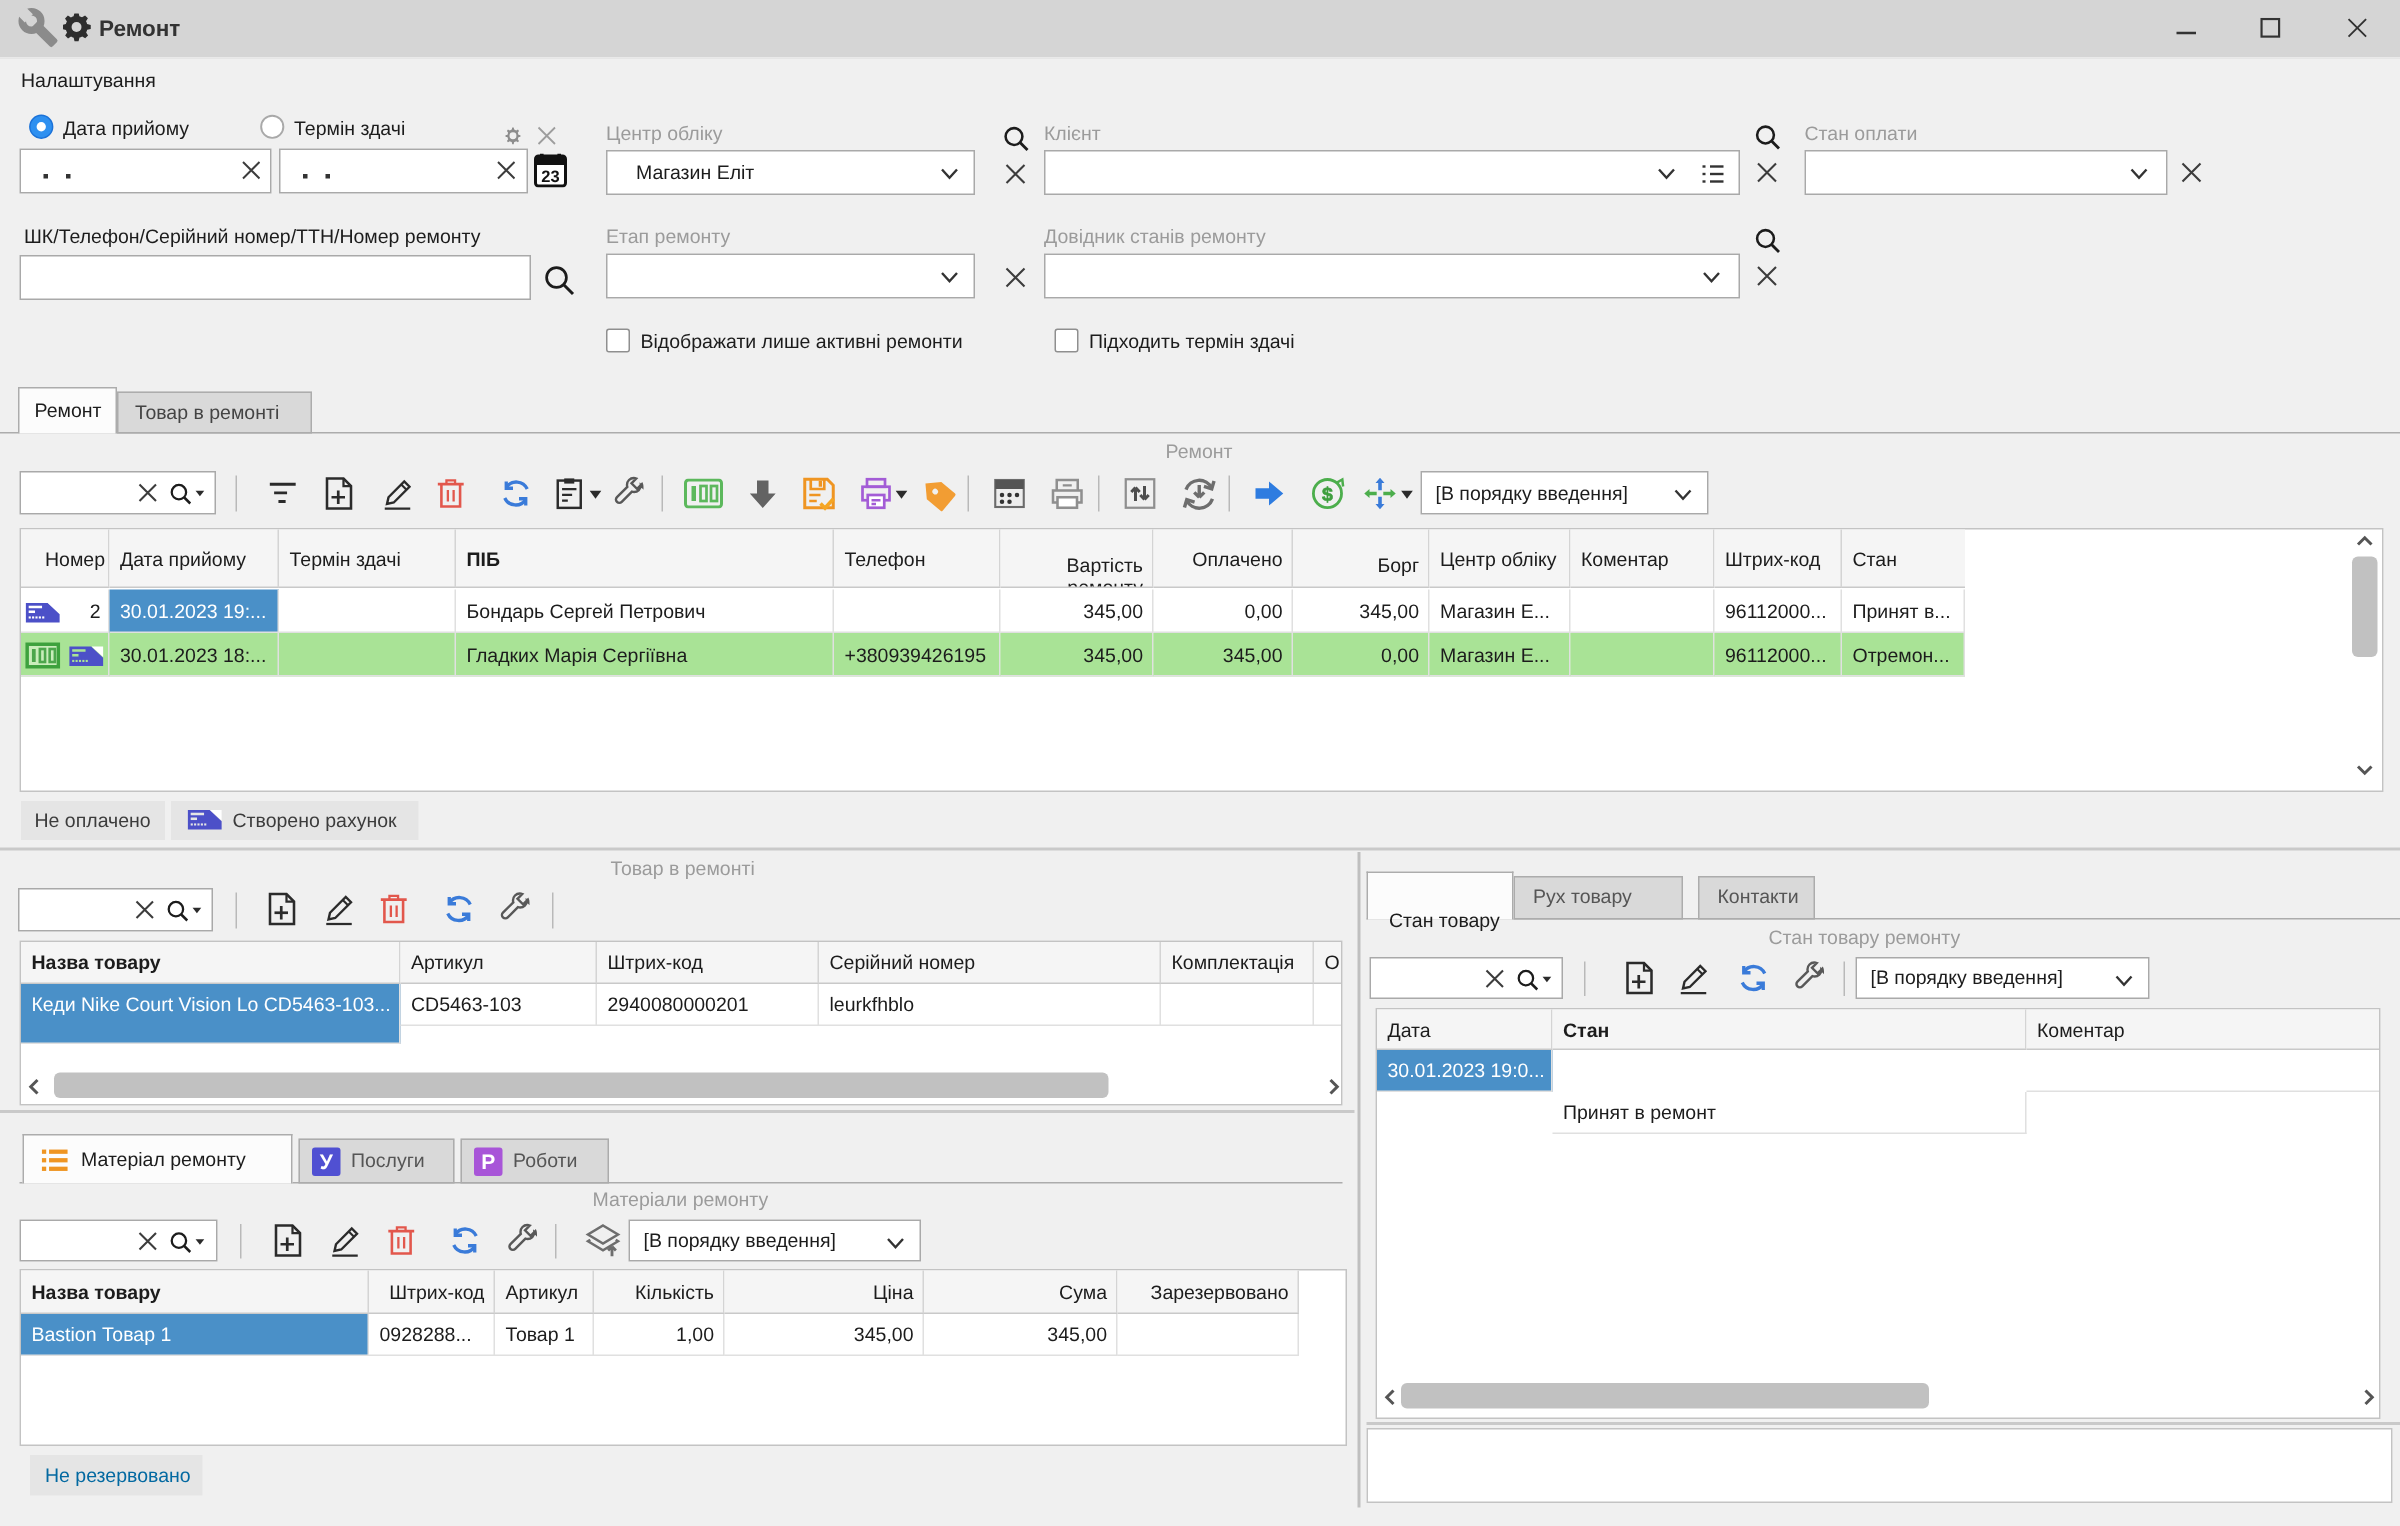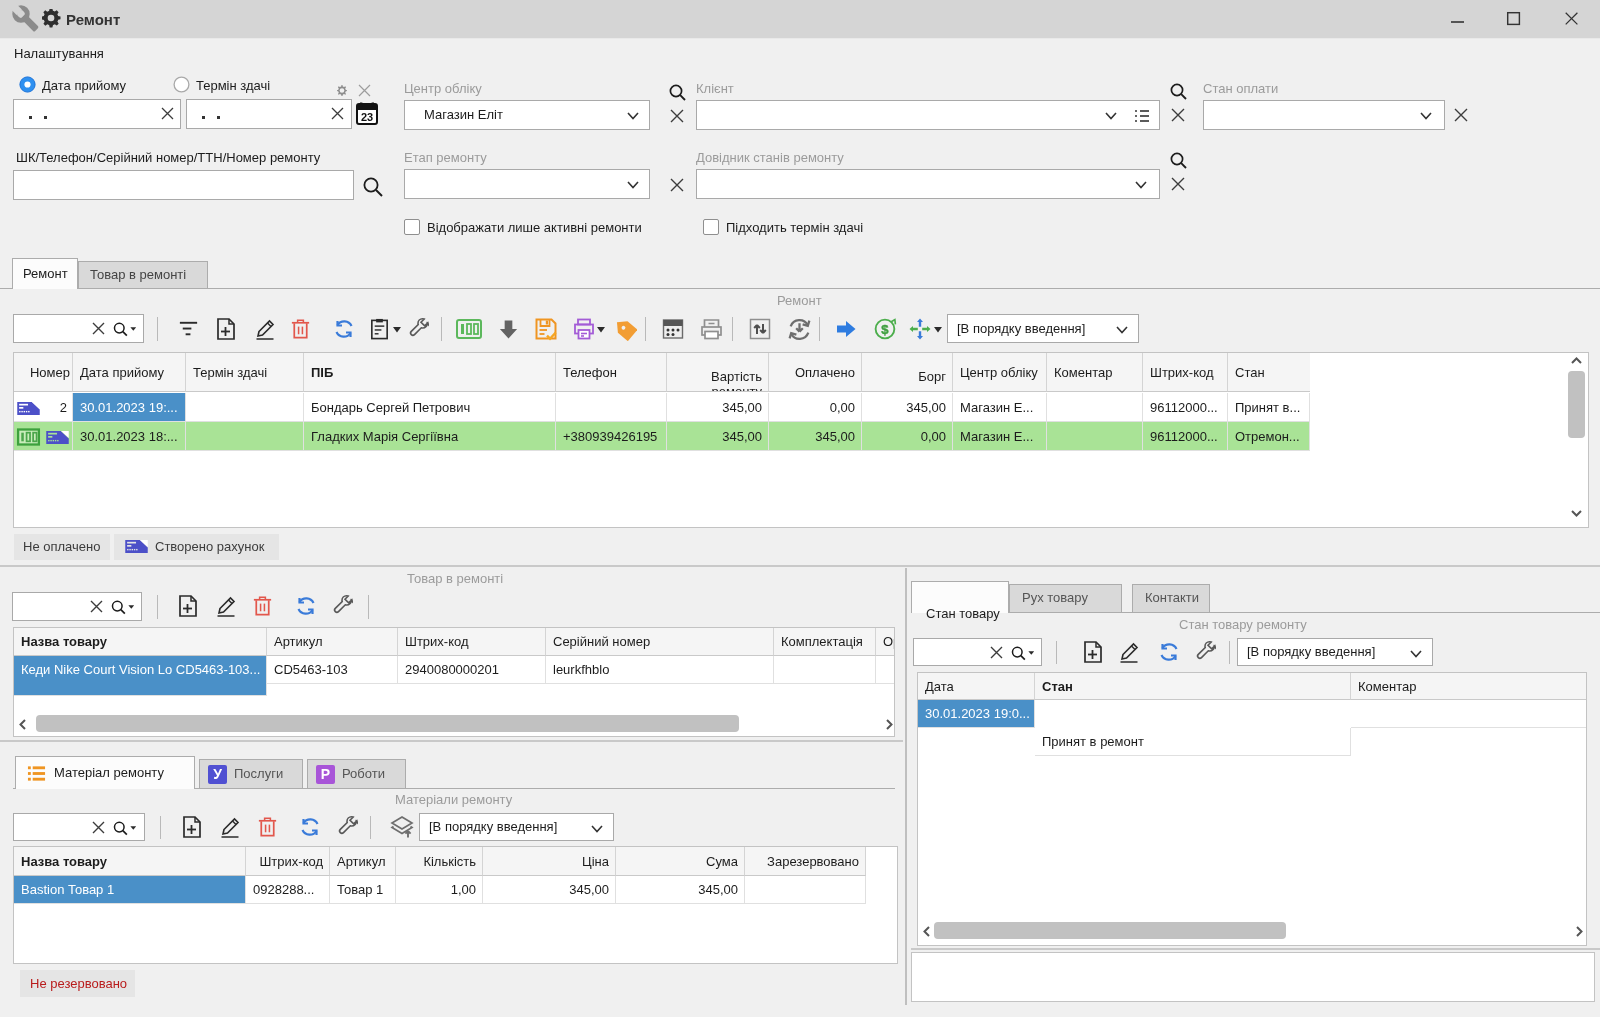--- a/index.html
+++ b/index.html
@@ -740,21 +740,21 @@
       </div>
   <div class="td" style="left:483px;top:876px;width:133px;height:28px;">
         <div class="abs" style="right:6px;top:6px;">345,00</div>
       </div>
   <div class="td" style="left:616px;top:876px;width:129px;height:28px;">
         <div class="abs" style="right:6px;top:6px;">345,00</div>
       </div>
   <div class="td" style="left:745px;top:876px;width:121px;height:28px;">
         <div class="abs" style="left:7px;top:6px;"></div>
       </div>
-  <div class="legend" style="left:20px;top:970px;width:115px;height:27px;color:#b91c1c;text-align:right;">
+  <div class="legend" style="left:20px;top:970px;width:115px;height:27px;color:#0369a1;text-align:right;">
         <div class="abs" style="left:10px;top:6px;">Не резервовано</div>
       </div>
 
   <div class="abs" style="left:905px;top:568px;width:2px;height:437px;background:#bfbfbf;"></div>
 </div>
 
 <div id="bottomright">
   <div class="tab active" style="left:911px;top:581px;width:98px;height:32px;">
     <div class="abs" style="left:14px;top:8px;margin-top:16px;">Стан товару</div>
   </div>

